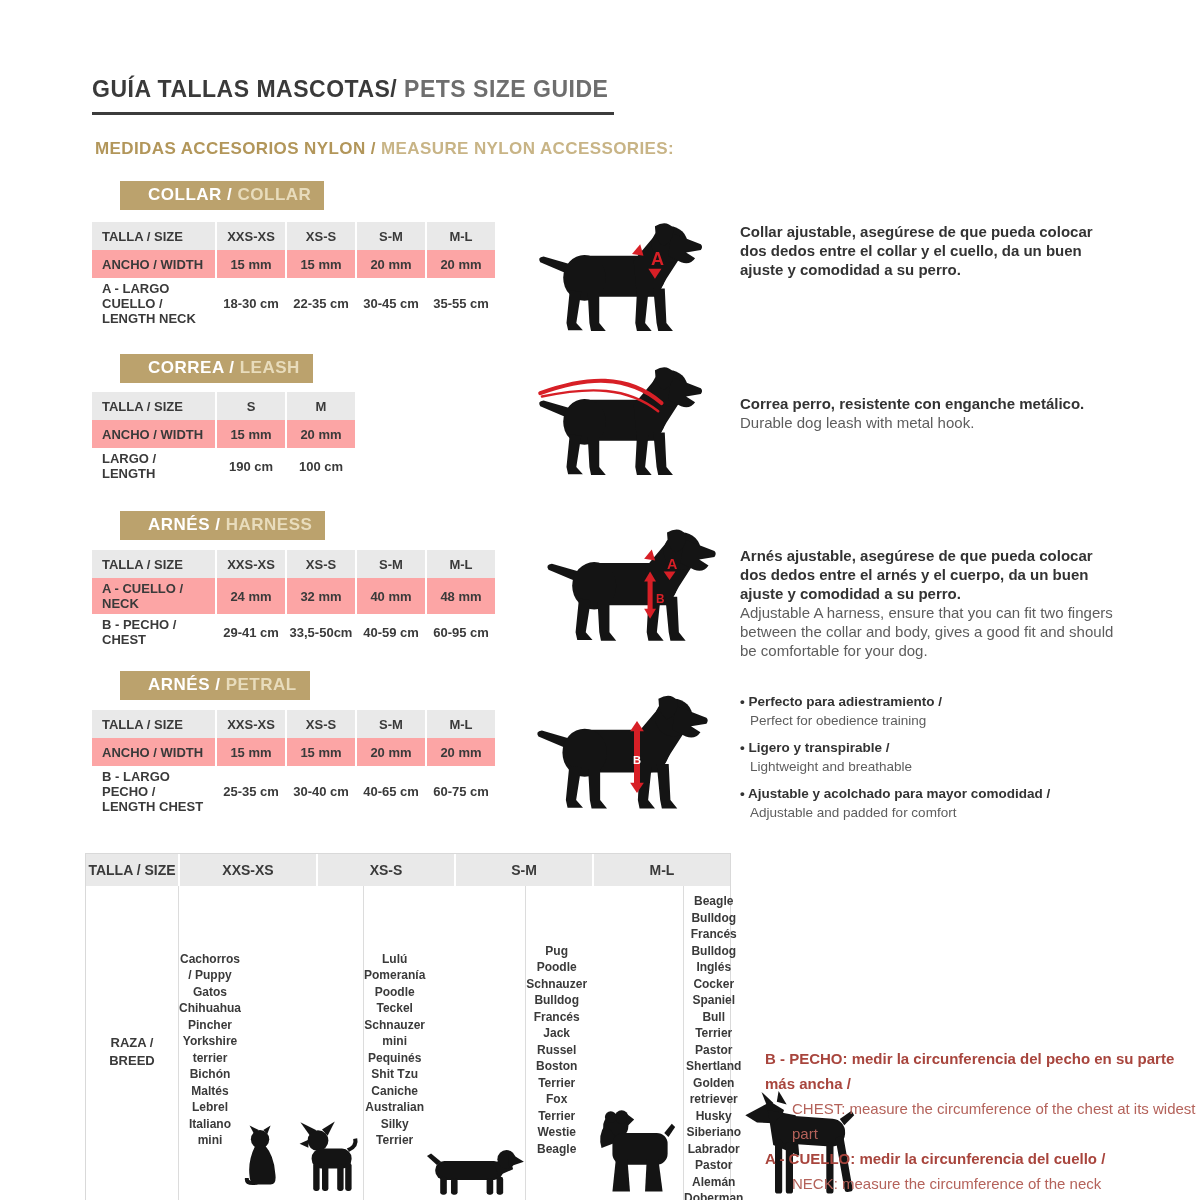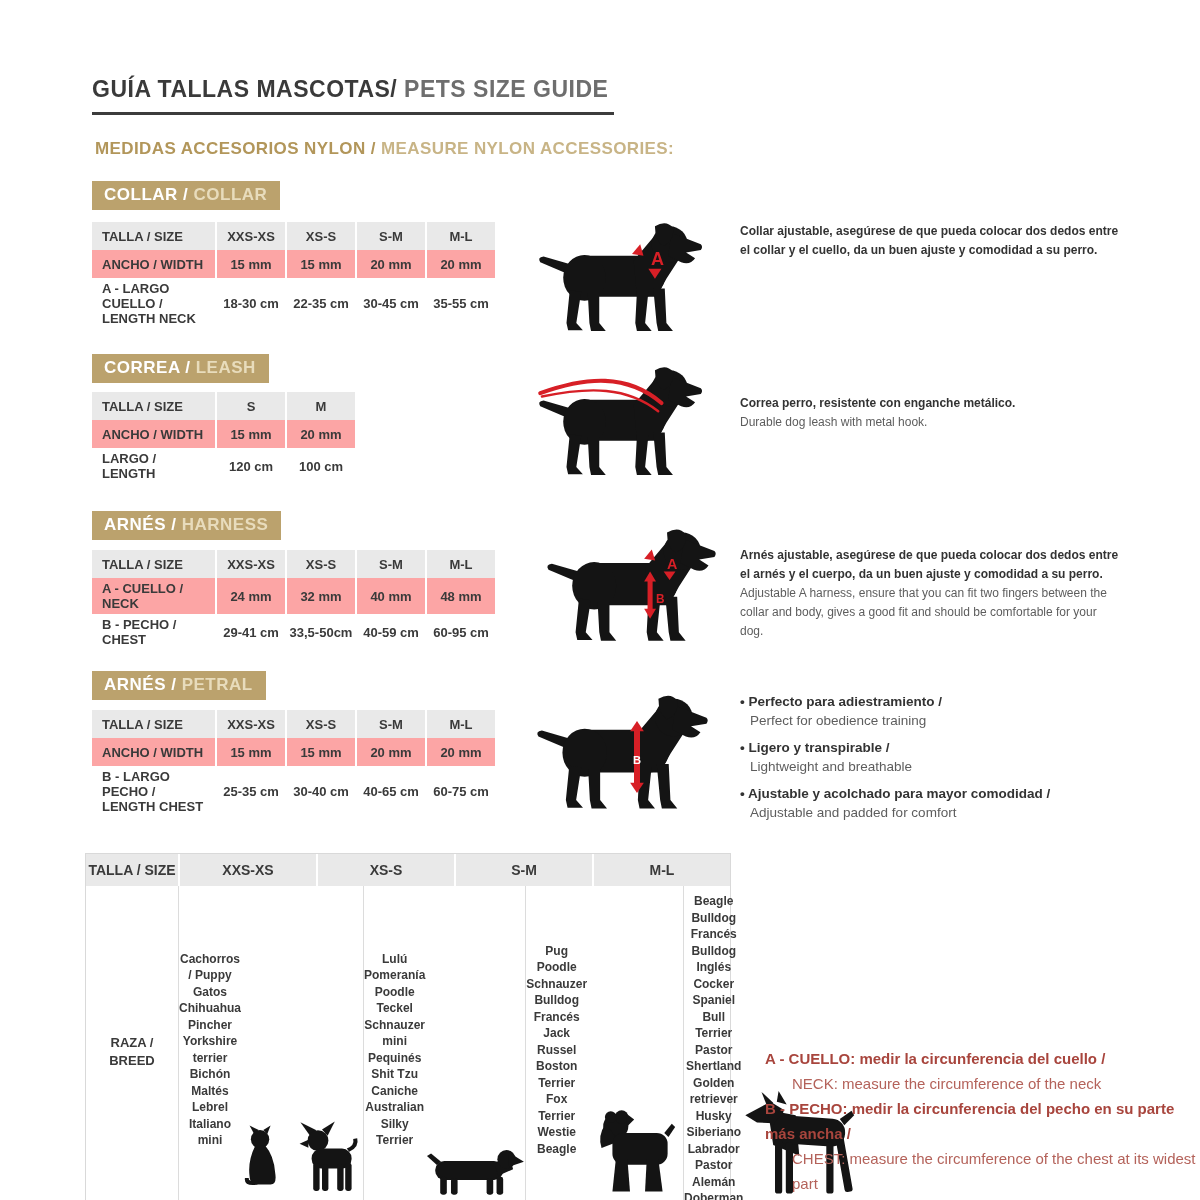--- a/index.html
+++ b/index.html
@@ -9,37 +9,37 @@
   .abs { position:absolute; }
 
   
   .title { font-size:23px; font-weight:bold; letter-spacing:.5px; border-bottom:3px solid #3c3c3c; padding-bottom:9px; display:inline-block; padding-right:6px; }
   .title .t-en { color:#6e6e6e; font-weight:bold; }
   .subtitle { font-size:17px; font-weight:bold; letter-spacing:.4px; }
   .subtitle .s-es { color:#b2965a; }
   .subtitle .s-en { color:#c8b486; }
 
   
-  .badge { background:#bba26d; padding:4px 13px 5px 12px; font-size:17px; font-weight:bold; letter-spacing:.5px; display:inline-block; }
+  .badge { background:#bba26d; padding:4px 13px 5px 28px; font-size:17px; font-weight:bold; letter-spacing:.5px; display:inline-block;margin-left:28px; }
   .badge .badge-es { color:#ffffff; }
   .badge .badge-en { color:#e8dcbc; }
 
   
   .size-table { font-size:13px; }
   .t-row { display:flex; align-items:stretch; }
   .t-label { width:123px; display:flex; align-items:center; padding:3px 4px 3px 10px; font-weight:bold; line-height:15px; }
   .t-val { width:70px; display:flex; align-items:center; justify-content:center; border-left:2px solid #fff; font-weight:bold; text-align:center; padding:3px 0; }
   .t-row { min-height:28px; }
   .t-head  { background:#e9e9e9; }
   .t-gray  { background:#fca5a5; }
   .t-white { background:#ffffff; }
   .t-tall  { min-height:44px; }
 
   
-  .desc { width:380px; font-size:12px; line-height:19px; }
+  .desc { width:380px; font-size:15px; line-height:19px; }
   .desc-es { font-weight:bold; color:#333; }
   .desc-en { color:#5d5d5d; }
 
   .bullets { width:390px; font-size:13.5px; line-height:19px; }
   .bullet { margin-bottom:8px; }
   .bullet-es { font-weight:bold; color:#333; }
   .bullet-es::before { content:"• "; }
   .bullet-en { color:#5d5d5d; padding-left:10px; }
 
   
@@ -207,21 +207,21 @@
       <div class="t-val">S</div>
       <div class="t-val">M</div>
     </div>
     <div class="t-row t-gray">
       <div class="t-label">ANCHO / WIDTH</div>
       <div class="t-val">15 mm</div>
       <div class="t-val">20 mm</div>
     </div>
     <div class="t-row t-white">
       <div class="t-label">LARGO / LENGTH</div>
-      <div class="t-val">120 cm</div>
+      <div class="t-val">190 cm</div>
       <div class="t-val">100 cm</div>
     </div>
   </div>
 
   <svg class="abs" style="left:537px; top:362px;" width="172" height="123" viewBox="0 0 210 150">
     <use href="#dog"></use>
     <g stroke="#d71f26" fill="none" stroke-linecap="round">
       <path d="M152 50 C 110 14, 60 18, 4 38" stroke-width="5"></path>
       <path d="M6 42 C 64 30, 110 30, 148 60" stroke-width="3"></path>
     </g>
@@ -415,22 +415,22 @@
           <svg width="118" height="108" viewBox="0 0 130 120">
               <use href="#doberman"></use>
             </svg>
         </div>
       </div>
     </div>
   </div>
 
   <div class="abs notes" style="left:765px; top:1046px;">
     <div class="note">
+      <div class="note-es">B - PECHO: medir la circunferencia del pecho en su parte más ancha /</div>
+      <div class="note-en">CHEST: measure the circumference of the chest at its widest part</div>
+    </div>
+    <div class="note">
       <div class="note-es">A - CUELLO: medir la circunferencia del cuello /</div>
       <div class="note-en">NECK: measure the circumference of the neck</div>
     </div>
-    <div class="note">
-      <div class="note-es">B - PECHO: medir la circunferencia del pecho en su parte más ancha /</div>
-      <div class="note-en">CHEST: measure the circumference of the chest at its widest part</div>
-    </div>
   </div>
 
 </div>
 
 </body></html>

